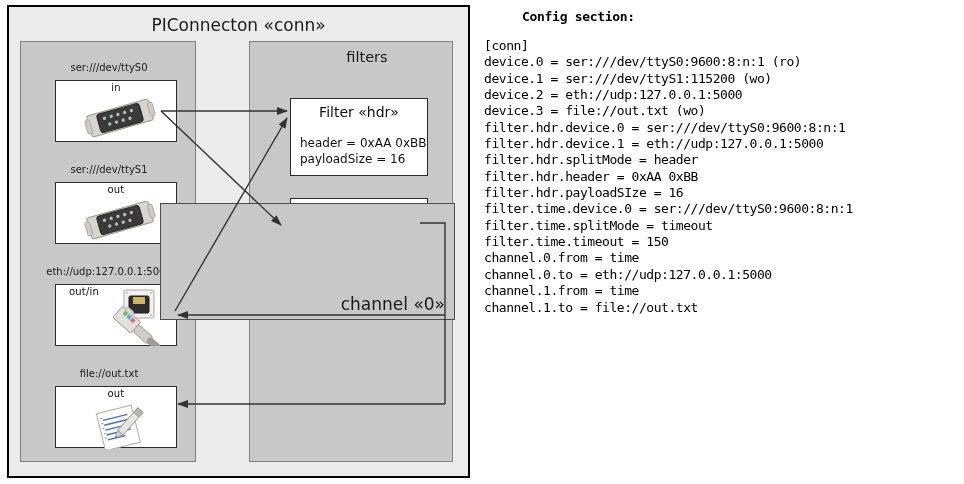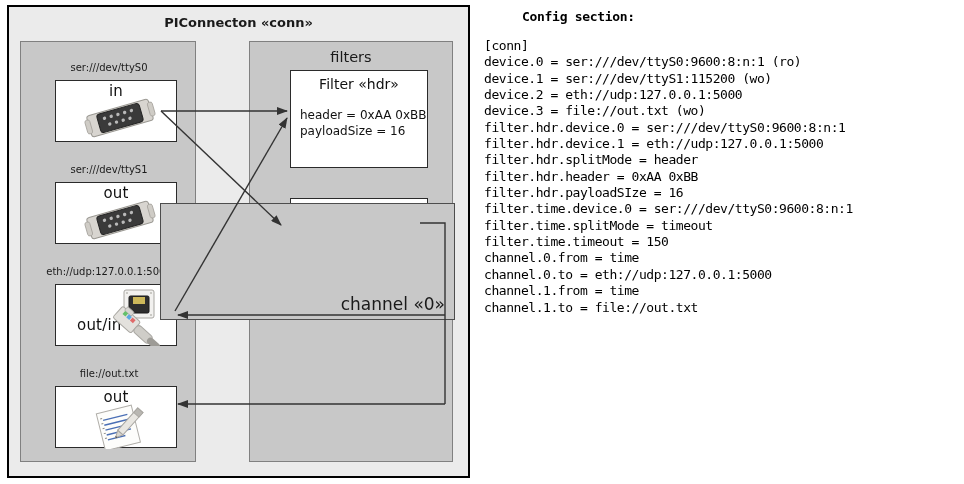--- a/index.html
+++ b/index.html
@@ -4,38 +4,38 @@
 <style>
   html,body{margin:0;padding:0;background:#fff;}
   body{width:964px;height:484px;position:relative;overflow:hidden;
        font-family:"DejaVu Sans","Liberation Sans",sans-serif;
        -webkit-font-smoothing:antialiased;}
 
   
   #diagram{position:absolute;left:7px;top:5px;width:463px;height:473px;
            background:#ebebeb;border:2px solid #000;box-sizing:border-box;}
   #diagram-title{position:absolute;left:0;top:8px;width:100%;text-align:center;
-                 font-size:13px;color:#1a1a1a;font-weight:bold;}
+                 font-size:17px;color:#1a1a1a;}
 
   
   .panel{position:absolute;background:#c8c8c8;border:1px solid #808080;
          box-sizing:border-box;}
   #devices-panel{left:11px;top:34px;width:176px;height:421px;}
   #filters-panel{left:240px;top:34px;width:204px;height:421px;}
-  #filters-title{position:absolute;left:0;top:7px;width:100%;text-align:center;
+  #filters-title{position:absolute;left:16px;top:7px;width:100%;text-align:center;
                  font-size:14.5px;color:#1a1a1a;}
 
   
   .dev-label{position:absolute;width:176px;left:0;text-align:center;
              font-size:10px;color:#1a1a1a;white-space:nowrap;}
   .dev-box{position:absolute;left:34px;width:122px;height:62px;
            background:#fff;border:1px solid #2b2b2b;box-sizing:border-box;}
   .dev-io{position:absolute;top:1px;width:100%;text-align:center;
-          font-size:15px;color:#111;letter-spacing:.2px;}
-  .dev-io.left{text-align:left;padding-left:21px;width:auto;margin-top:30px;}
+          font-size:10px;color:#111;letter-spacing:.2px;}
+  .dev-io.left{text-align:left;padding-left:13px;width:auto;}
   .dev-icon{position:absolute;}
 
   
   .filter-box{position:absolute;background:#fff;border:1px solid #2b2b2b;
               box-sizing:border-box;}
   .filter-title{position:absolute;left:0;top:5px;width:100%;text-align:center;
                 font-size:14px;color:#111;}
   .filter-prop{position:absolute;left:9px;font-size:12px;color:#111;
                white-space:nowrap;}
 
@@ -166,21 +166,21 @@
           <path d="M30 32 L33.5 39 L37 32 Z" fill="#d8d6d1" stroke="#a9a7a2" stroke-width="1"></path>
           <path d="M32 37.5 L33.5 39 L35 37.5 Z" fill="#3c3c3c"></path>
         </g>
       </svg>
     </div>
   </div>
 
   <div class="panel" id="filters-panel">
     <div id="filters-title">filters</div>
 
-    <div class="filter-box" style="left:40px;top:28px;width:138px;height:98px;">
+    <div class="filter-box" style="left:40px;top:56px;width:138px;height:78px;">
       <div class="filter-title">Filter «hdr»</div>
       <div class="filter-prop" style="top:37px;">header = 0xAA 0xBB</div>
       <div class="filter-prop" style="top:53px;">payloadSize = 16</div>
     </div>
 
     <div class="filter-box" style="left:40px;top:156px;width:138px;height:64px;">
       <div class="filter-title">Filter «time»</div>
       <div class="filter-prop" style="top:38px;">timeout = 150 ms</div>
     </div>
 

